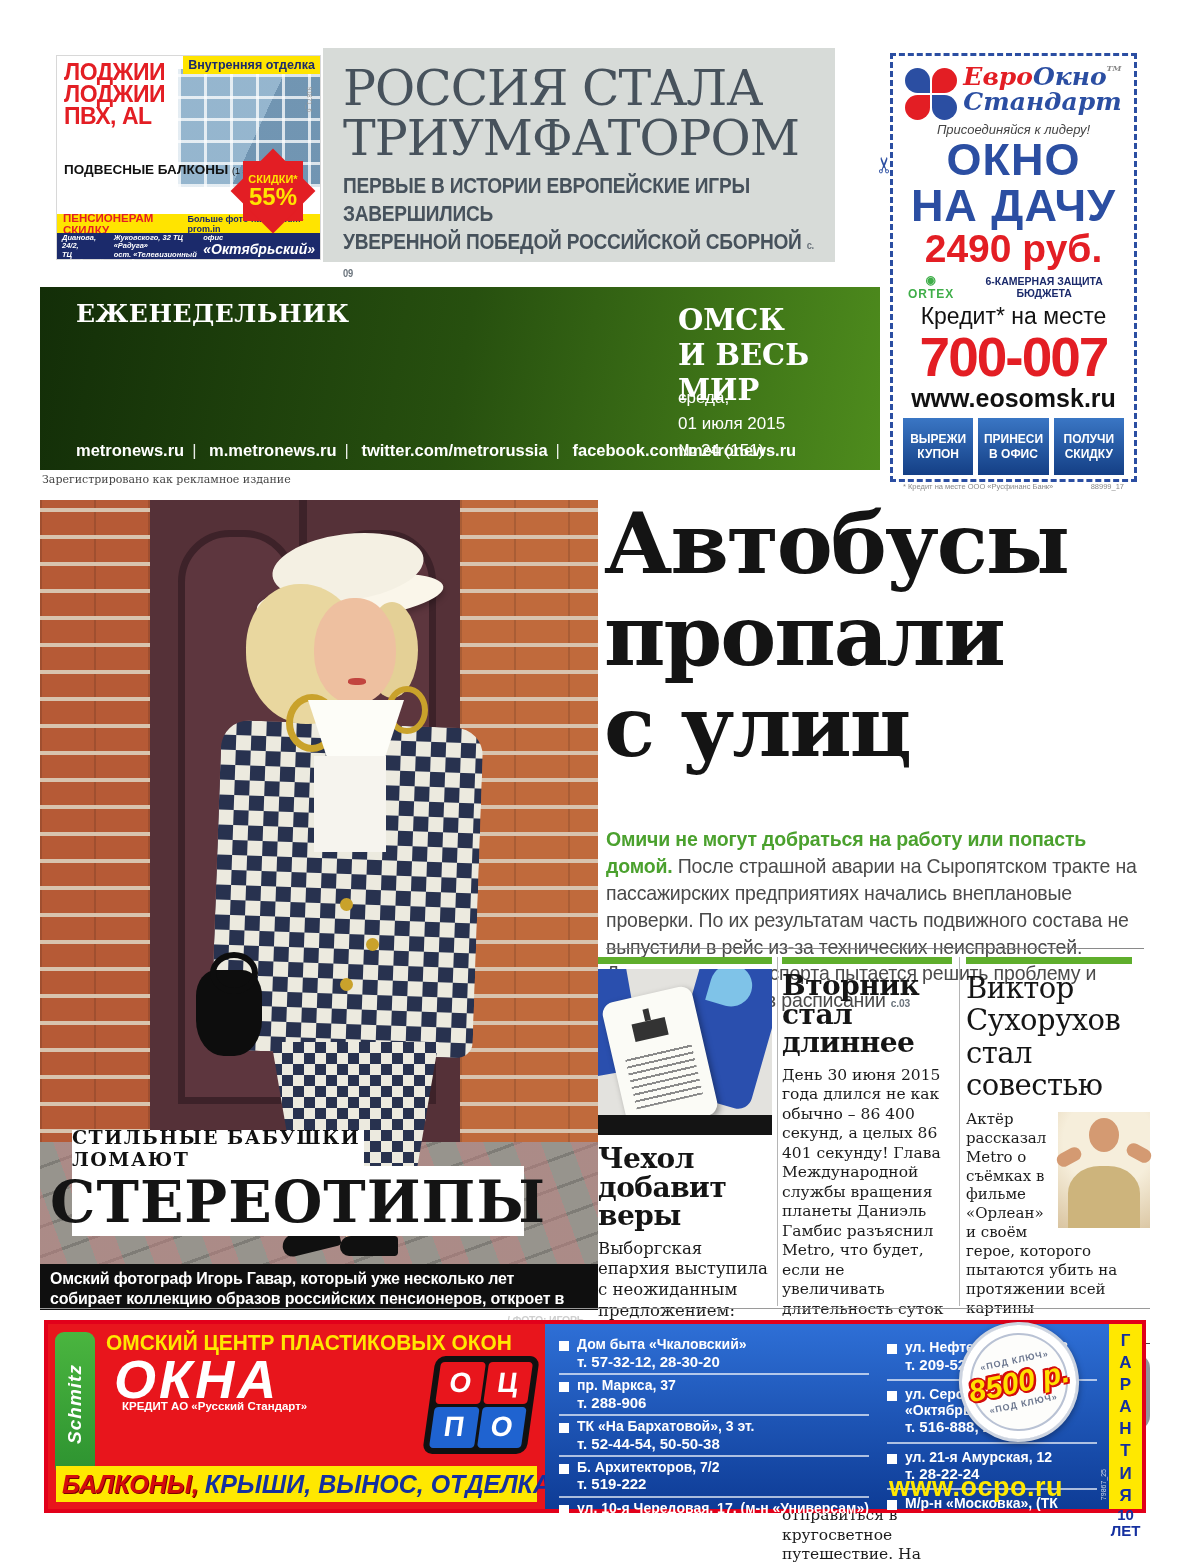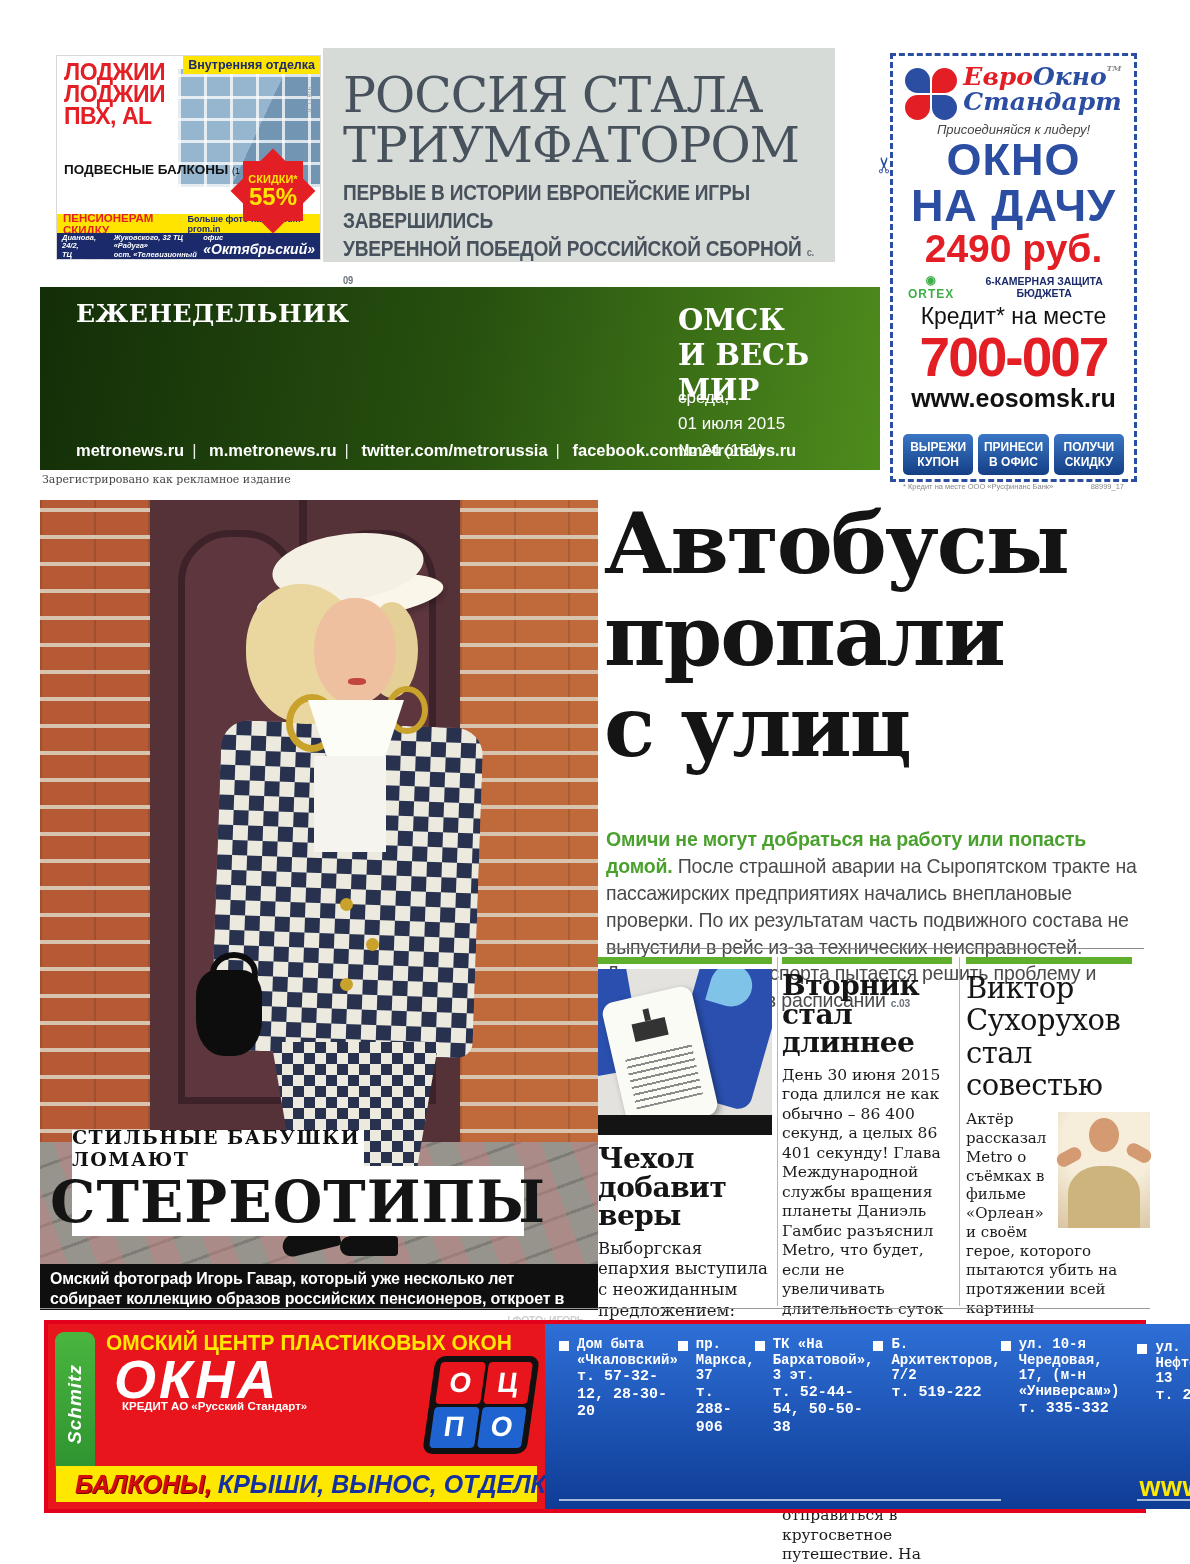--- a/index.html
+++ b/index.html
@@ -37,21 +37,21 @@
   .bal-pens .p2{color:#1b2a6b;font-weight:bold;font-size:9px;}
   .bal-foot{position:absolute;left:0;right:0;top:177px;bottom:0;background:#1b2a6b;color:#fff;
     padding:1px 5px;box-sizing:border-box;}
   .bal-addr{display:flex;gap:6px;font-size:7.5px;font-weight:bold;font-style:italic;line-height:1.1;}
   .bal-addr .big{font-size:14px;}
   .bal-phones{font-weight:bold;font-size:19px;letter-spacing:.5px;text-align:center;line-height:1;}
   .bal-code{position:absolute;right:-2px;top:40px;transform:rotate(90deg);font-size:6.5px;color:#999;}
 
   
   #panel-top{left:323px;top:48px;width:512px;height:214px;background:#d7dbd8;
-    padding:23px 20px;box-sizing:border-box;}
+    padding:16px 20px;box-sizing:border-box;}
   .tp-h{font-family:"DejaVu Serif",serif;color:#47525c;font-size:49px;line-height:1.02;
     letter-spacing:-1px;}
   .tp-sub{margin-top:8px;width:560px;transform:scaleX(.85);transform-origin:left;
     font-weight:bold;font-size:22.5px;line-height:1.25;color:#47525c;letter-spacing:-.3px;}
   .pref{font-size:11px;font-weight:bold;color:#6a737c;}
 
   
   #ad-okno{left:890px;top:53px;width:247px;height:429px;border:3px dashed #2b4ea2;
     background:#fff;box-sizing:border-box;padding:8px 10px;text-align:center;}
   .scissors{position:absolute;left:-17px;top:96px;color:#2b4ea2;font-size:22px;
@@ -71,22 +71,22 @@
   .eo-slogan{font-style:italic;font-size:13px;color:#444;margin-top:2px;}
   .eo-big{color:#2b4ea2;font-weight:bold;font-size:45px;line-height:1.02;letter-spacing:1px;}
   .eo-price{color:#e31e24;font-weight:bold;font-size:39px;line-height:1.05;}
   .eo-ortex{display:flex;align-items:center;justify-content:flex-start;gap:5px;margin-top:3px;}
   .eo-ortex .o1{color:#3fae49;font-weight:bold;font-size:12px;letter-spacing:1px;}
   .eo-ortex .o2{color:#1b2a6b;font-weight:bold;font-size:10.5px;}
   .eo-credit{font-size:23px;color:#111;margin-top:2px;}
   .eo-phone{color:#e31e24;font-weight:bold;font-size:55px;line-height:1.0;letter-spacing:-2px;}
   .eo-site{font-weight:bold;font-size:25px;color:#111;line-height:1.1;}
   .eo-btns{display:flex;gap:5px;margin-top:6px;}
-  .eo-btn{flex:1;background:linear-gradient(#3a76c4,#143f85);border-radius:5px;color:#fff;
-    font-weight:bold;font-size:12px;line-height:1.2;padding:6px 0;margin-top:16px;}
+  .eo-btn{flex:1;background:linear-gradient(#3a76c4,#143f85);border-radius:0;color:#fff;
+    font-weight:bold;font-size:12px;line-height:1.2;padding:14px 0;}
   .eo-footrow{display:flex;justify-content:space-between;margin-top:7px;
     font-size:7.5px;color:#888;}
 
   
   #masthead{left:40px;top:287px;width:840px;height:183px;color:#fff;
     background:linear-gradient(100deg,#132e08 0%,#27500f 50%,#4e8c1d 100%);}
   .mh-kicker{position:absolute;left:36px;top:12px;font-family:"DejaVu Serif",serif;
     font-weight:bold;font-size:25px;letter-spacing:.5px;}
   .mh-logo{position:absolute;left:28px;top:26px;display:flex;align-items:flex-start;}
   .mh-metro{font-weight:bold;font-size:148px;line-height:.78;letter-spacing:-9px;}
@@ -225,28 +225,28 @@
     line-height:1.0;letter-spacing:3px;}
   .oc-credit{margin:-6px 0 0 74px;color:#fff;font-weight:bold;font-size:11.5px;}
   .oc-logo{position:absolute;right:12px;top:32px;width:104px;height:98px;
     transform:skewX(-8deg);border:3px solid #111;border-radius:10px;background:#111;
     display:grid;grid-template-columns:1fr 1fr;grid-template-rows:1fr 1fr;gap:3px;padding:3px;
     box-sizing:border-box;}
   .oc-cell{display:flex;align-items:center;justify-content:center;color:#fff;font-weight:bold;
     font-size:28px;border-radius:4px;}
   .oc-red{background:#e8151c;}.oc-blue{background:#1f63d0;}
   .oc-strip{position:absolute;left:8px;right:8px;bottom:7px;height:36px;background:#ffe800;
-    display:flex;align-items:center;padding:0 19px;font-style:italic;font-weight:bold;
+    display:flex;align-items:center;padding:0 6px;font-style:italic;font-weight:bold;
     font-size:25px;white-space:nowrap;}
   .oc-strip .r{color:#d40c0c;text-shadow:1px 1px 0 #7a0000;margin-right:6px;}
   .oc-strip .b{color:#1530a0;}
   .oc-mid{position:relative;flex:1;background:linear-gradient(180deg,#2e6fd6,#0e3c96);
     padding:10px 12px 8px 14px;box-sizing:border-box;}
   .oc-cols{display:flex;gap:18px;height:100%;}
-  .oc-col{flex:1;display:flex;flex-direction:row;font-family:Liberation Mono, monospace;}
+  .oc-col{flex:1;display:flex;flex-direction:column;}
   .oc-item{display:flex;gap:8px;padding:3px 0;border-bottom:2px solid rgba(255,255,255,.65);}
   .oc-item.last{border-bottom:none;}
   .oc-sq{flex:0 0 auto;width:10px;height:10px;background:#fff;margin-top:4px;}
   .oc-name{color:#fff;font-weight:bold;font-size:14px;line-height:1.12;}
   .oc-phone{color:#fff;font-weight:bold;font-size:15px;line-height:1.15;}
   .oc-col2 .oc-item{padding:6px 0;}
   .stamp{position:absolute;right:30px;top:-2px;width:114px;height:114px;border-radius:50%;
     background:#fdfdfb;border:3px solid #cdd4e0;box-shadow:inset 0 0 0 8px #fff,
     inset 0 0 0 10px #b9c2d4,0 2px 6px rgba(0,0,0,.35);transform:rotate(-12deg);
     display:flex;flex-direction:column;align-items:center;justify-content:center;z-index:5;}

